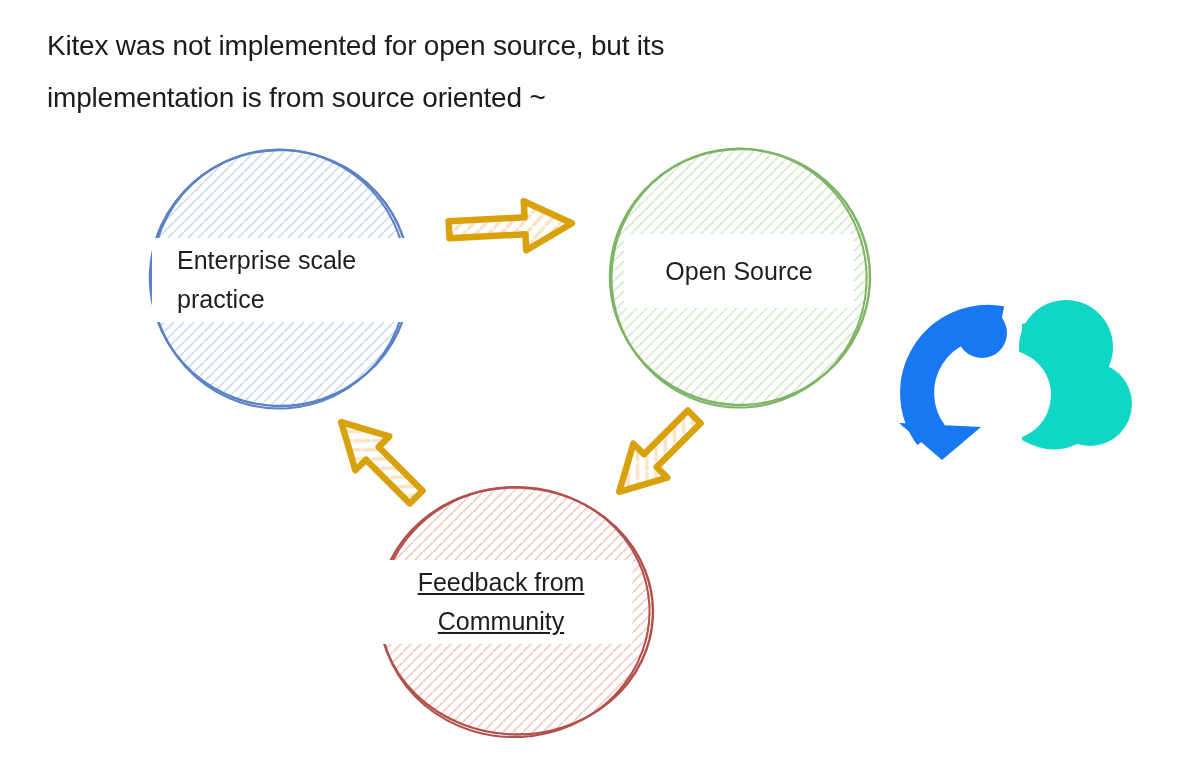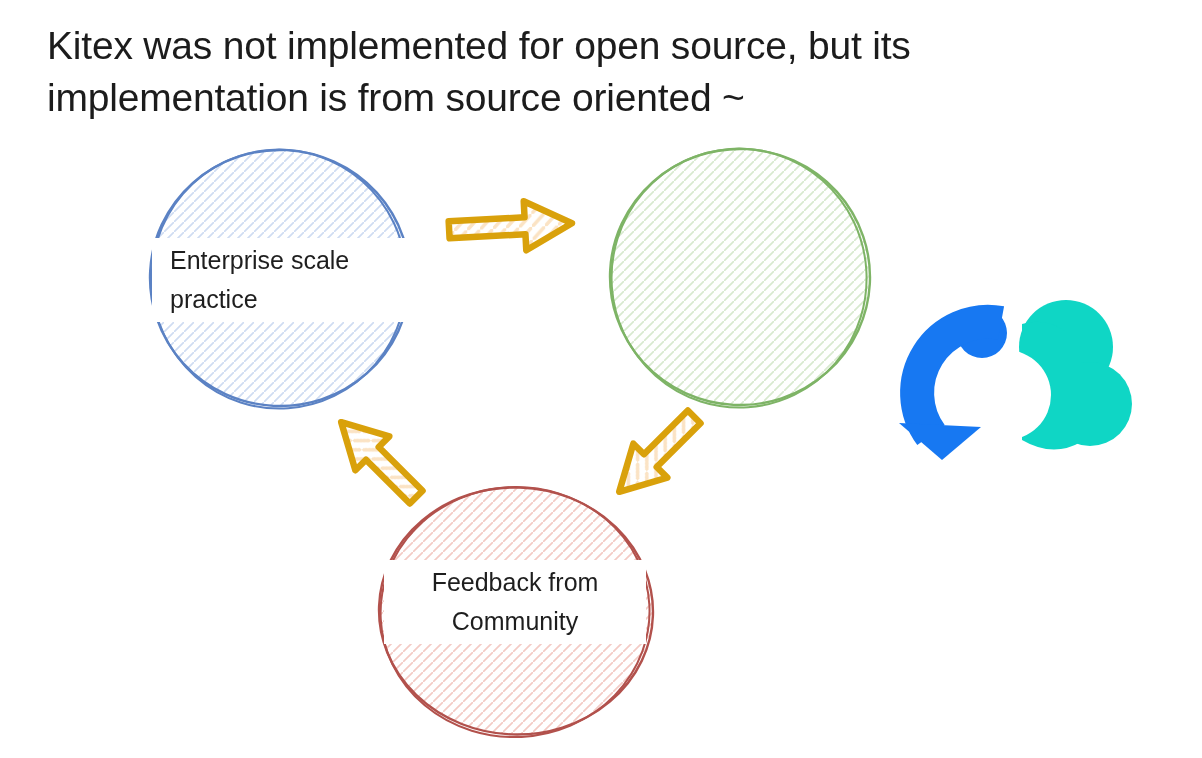--- a/index.html
+++ b/index.html
@@ -2,33 +2,33 @@
 <html><head>
 <meta charset="utf-8">
 <style>
   html,body { margin:0; padding:0; background:#ffffff; }
   .stage {
     position:relative; width:1202px; height:758px; background:#ffffff;
     overflow:hidden; font-family:"Liberation Sans", sans-serif;
   }
   .title {
     position:absolute; left:47px; top:20px; color:#1c1c1c;
-    font-size:39px; line-height:52px; font-weight:400; letter-spacing:-0.2px;
+    font-size:28px; line-height:52px; font-weight:400; letter-spacing:-0.2px;
   }
   .abs { position:absolute; }
   .label {
     position:absolute; background:#ffffff; color:#1e1e1e;
     font-size:25px; line-height:39px; display:flex; align-items:center;
   }
   .label-blue  { left:152px; top:238px; width:258px; height:84px;
-                 padding-left:18px; justify-content:flex-start; text-align:left; }
+                 padding-left:25px; justify-content:flex-start; text-align:left; }
   .label-green { left:624px; top:234px; width:230px; height:74px;
                  justify-content:center; text-align:center; }
-  .label-red   { left:384px; top:560px; width:262px; height:84px;
-                 justify-content:center; text-align:center; }
+  .label-red   { left:370px; top:560px; width:262px; height:84px;
+                 justify-content:center; text-align:center;text-decoration:underline; }
 </style>
 </head>
 <body>
 
 <div class="stage">
 
   <div class="title">
     <div>Kitex was not implemented for open source, but its</div>
     <div>implementation is from source oriented ~</div>
   </div>
@@ -60,20 +60,21 @@
       <pattern id="hr" patternUnits="userSpaceOnUse" width="10" height="10">
         <path d="M-1,11 L11,-1" fill="none" stroke-width="1.7" stroke="#f3cbc5"></path>
       </pattern>
     </defs>
     <ellipse cx="143" cy="129" rx="136" ry="123" fill="url(#hr)" stroke="none"></ellipse>
     <ellipse cx="143" cy="129" rx="137" ry="123.5" fill="none" stroke-width="2.4" transform="rotate(2 143 129)" stroke="#b2514c"></ellipse>
     <ellipse cx="142" cy="130" rx="134.5" ry="125" fill="none" stroke-width="2" transform="rotate(-3 143 129)" stroke="#b2514c"></ellipse>
   </svg>
 
   <div class="label label-blue">Enterprise scale practice</div>
+  <div class="label label-green">Open Source</div>
   <div class="label label-red">Feedback from Community</div>
 
   <svg class="abs" style="left:441px; top:189px;" width="140" height="75" viewBox="0 0 140 75">
     <defs>
       <pattern id="ah1" patternUnits="userSpaceOnUse" width="13" height="13">
         <path d="M-1,14 L14,-1" fill="none" stroke-width="3.5" stroke="#fbe3c4"></path>
       </pattern>
     </defs>
     <g transform="rotate(-3 70 37)">
       <path d="M8,29 L84,29 L84,13 L131,37.5 L84,62 L84,46 L8,46 Z" fill="url(#ah1)" stroke-width="6.5" stroke-linejoin="round" stroke="#d9a10b"></path>

